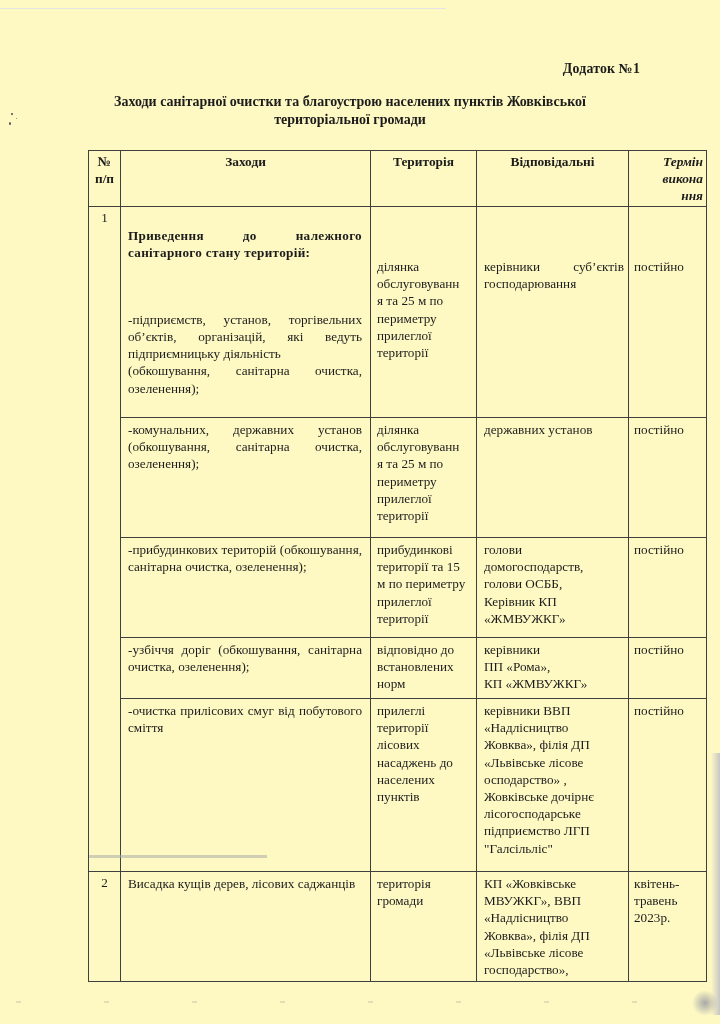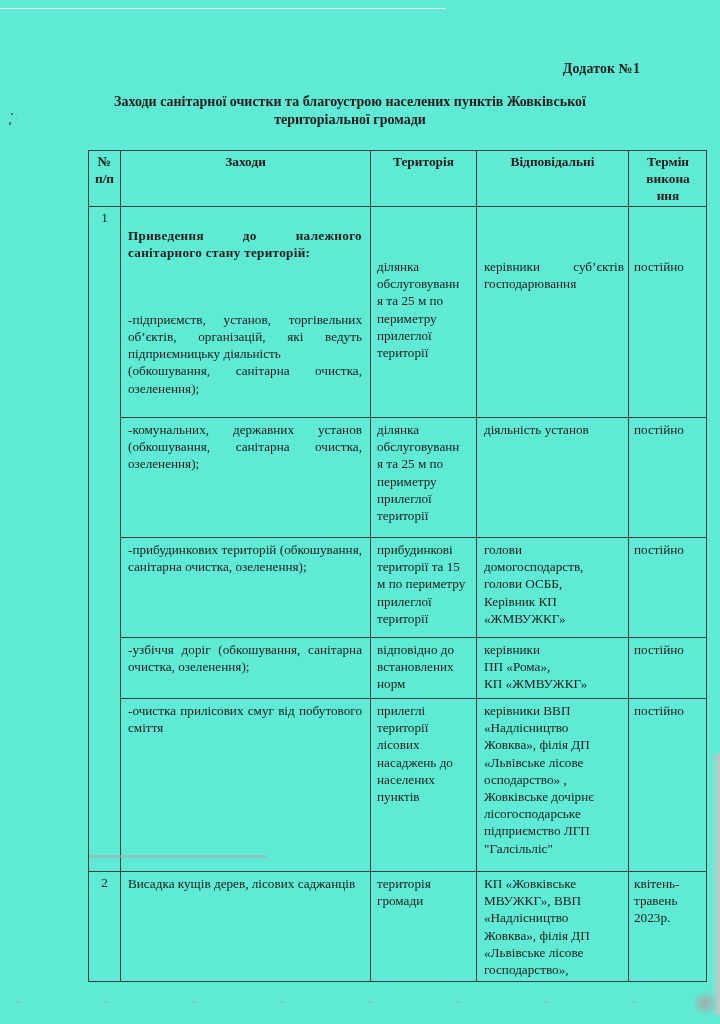--- a/index.html
+++ b/index.html
@@ -7,21 +7,21 @@
   body {
     background: #ffffff;
     font-family: "Liberation Serif", "DejaVu Serif", serif;
     color: #1c1c1c;
     position: relative;
     overflow: hidden;
   }
   .page {
     position: absolute;
     inset: 0;
-    background: #5eead4;
+    background: #fef9c3;
     padding-left: 14px;
   }
   .pre { white-space: pre-line; }
 
   
   .appendix {
     position: absolute;
     top: 61px;
     left: 0;
     width: 640px;
@@ -57,21 +57,21 @@
     vertical-align: top;
     font-weight: normal;
   }
   .doc-table th {
     font-weight: bold;
     padding: 2px 3px;
     line-height: 17px;
     font-size: 13.4px;
   }
   th.c { text-align: center; }
-  th.th-term { text-align: center; padding-left: 4px; }
+  th.th-term { text-align: right; padding-left: 4px; font-style: italic; }
 
   td.num {
     text-align: center;
     padding-top: 2px;
   }
   td.m {
     text-align: justify;
     white-space: pre-line;
     padding: 3px 8px 3px 7px;
   }
@@ -169,21 +169,21 @@
     </tr>
 
     <tr style="height:120px">
       <td class="m">-комунальних, державних установ (обкошування, санітарна очистка, озеленення);</td>
       <td class="t">ділянка
 обслуговуванн
 я та 25 м по
 периметру
 прилеглої
 території</td>
-      <td class="r">діяльність установ</td>
+      <td class="r">державних установ</td>
       <td class="term">постійно</td>
     </tr>
 
     <tr style="height:100px">
       <td class="m">-прибудинкових територій (обкошування, санітарна очистка, озеленення);</td>
       <td class="t">прибудинкові
 території та 15
 м по периметру
 прилеглої
 території</td>

